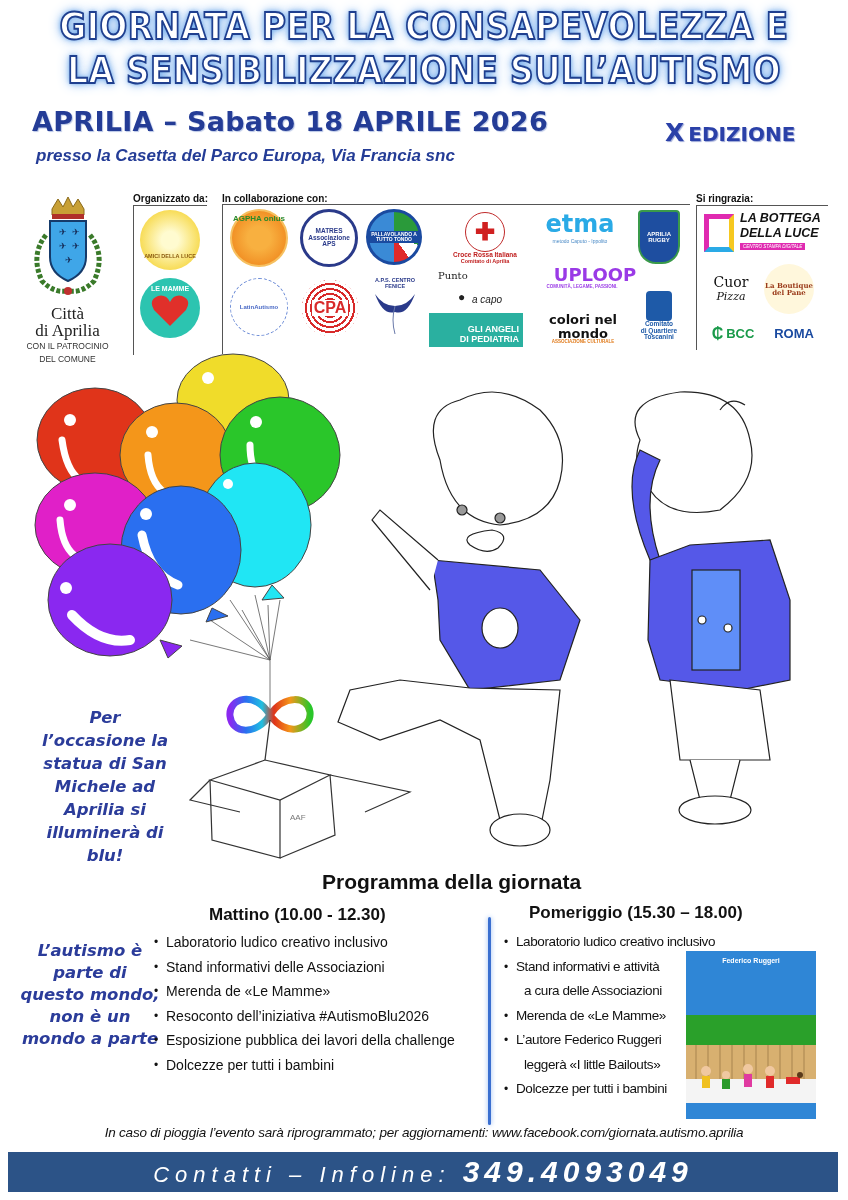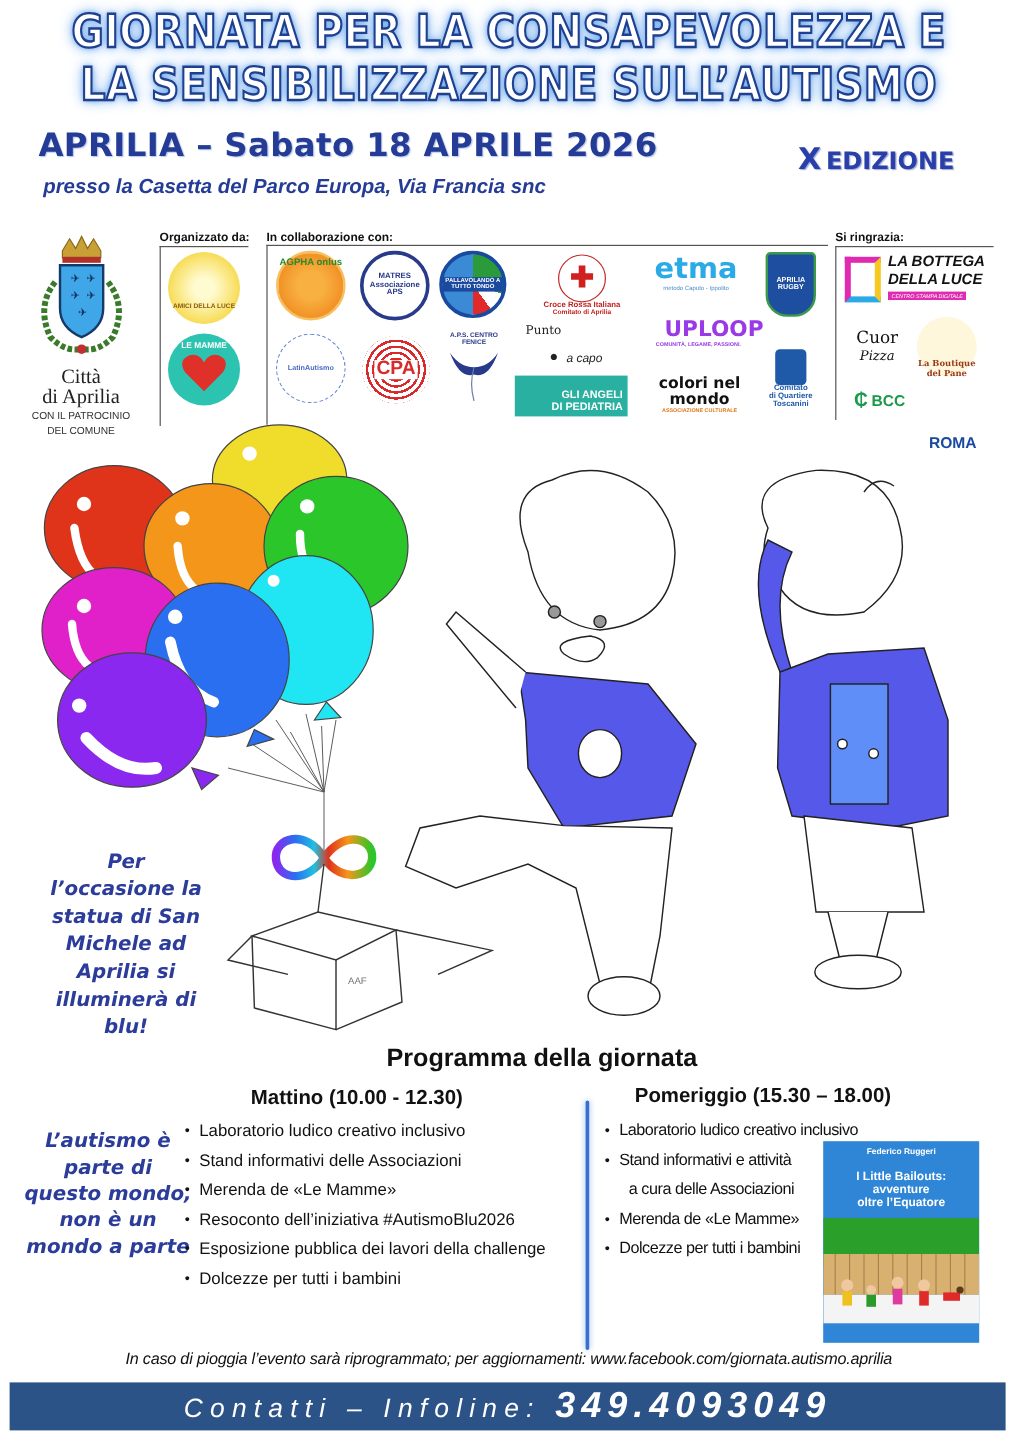--- a/index.html
+++ b/index.html
@@ -187,28 +187,28 @@
 <div class="logo" style="left:704px; top:210px; width:120px; height:50px;font-style:italic;">
   <div style="position:absolute; left:0; top:4px; width:30px; height:38px; border:5px solid #e02ab0; border-right-color:#f6c820; border-bottom-color:#2aaae6;"></div>
   <span class="lt" style="position:absolute; left:36px; top:2px; font-size:12.5px; color:#111;">LA BOTTEGA</span>
   <span class="lt" style="position:absolute; left:36px; top:17px; font-size:12.5px; color:#111;">DELLA LUCE</span>
   <span style="position:absolute; left:36px; top:33px; font-size:4.5px; color:#fff; background:#e02ab0; padding:1px 3px;">CENTRO STAMPA DIGITALE</span>
 </div>
 <div class="logo" style="left:704px; top:266px; width:54px; height:44px; flex-direction:column;">
   <span style="font-family:'DejaVu Serif',serif; font-size:14px; color:#111;">Cuor</span>
   <span style="font-family:'DejaVu Serif',serif; font-style:italic; font-size:11px; color:#111;">Pizza</span>
 </div>
-<div class="logo circle" style="left:764px; top:264px; width:50px; height:50px; background:#fff7dc;align-items:flex-end;">
+<div class="logo circle" style="left:764px; top:264px; width:50px; height:50px; background:#fff7dc;">
   <span class="lt" style="font-size:7px; color:#9a3a1a; font-family:'DejaVu Serif',serif;">La Boutique del Pane</span>
 </div>
 <div class="logo" style="left:704px; top:322px; width:58px; height:24px;">
   <span style="font-size:16px; color:#1a9a4a; font-weight:bold; margin-right:3px;">₵</span>
   <span class="lt" style="font-size:13px; color:#1a9a4a;">BCC</span>
 </div>
-<div class="logo" style="left:766px; top:322px; width:56px; height:24px;margin-top:35px;">
+<div class="logo" style="left:766px; top:322px; width:56px; height:24px;">
   <span class="lt" style="font-size:13px; color:#1a4aa0;">ROMA</span>
 </div>
 
 <svg class="illus" viewBox="0 350 848 520">
   <g stroke="#555" stroke-width="0.8" fill="none">
     <path d="M270 660 L190 640"></path>
       <path d="M270 660 L210 620"></path>
       <path d="M270 660 L230 600"></path>
       <path d="M270 660 L242 610"></path>
     <path d="M270 660 L255 595"></path>
@@ -324,30 +324,26 @@
   <li>Dolcezze per tutti i bambini</li>
 </ul>
 
 <div class="vdivider"></div>
 
 <div class="col-title" style="left:529px; top:903px;">Pomeriggio (15.30 – 18.00)</div>
 <ul class="list right" style="left:504px; top:930px;">
   <li>Laboratorio ludico creativo inclusivo</li>
   <li><span>Stand informativi e attività</span><span class="cont">a cura delle Associazioni</span></li>
   <li>Merenda de «Le Mamme»</li>
+  <li><span>L’autore Federico Ruggeri</span><span class="cont">leggerà «I little Bailouts»</span></li>
   <li>Dolcezze per tutti i bambini</li>
 </ul>
 
 <div class="book">
   <div class="author">Federico Ruggeri</div>
-  <div class="btitle">
-    <div>I Little Bailouts:</div>
-    <div>avventure</div>
-    <div>oltre l’Equatore</div>
-  </div>
   <svg class="art" viewBox="0 0 130 88">
     <rect x="0" y="0" width="130" height="40" fill="#2aa02a"></rect>
     <rect x="0" y="30" width="130" height="34" fill="#d8b070"></rect>
     <g stroke="#8a6a3a" stroke-width="0.6">
         <path d="M10 30 V64 M22 30 V64 M34 30 V64 M46 30 V64 M58 30 V64 M70 30 V64 M82 30 V64 M94 30 V64 M106 30 V64 M118 30 V64"></path>
       </g>
     <rect x="0" y="64" width="130" height="24" fill="#f4f4f4"></rect>
     <circle cx="20" cy="56" r="5" fill="#f0c8a0"></circle>
       <rect x="16" y="61" width="8" height="12" fill="#f0c020"></rect>
     <circle cx="40" cy="60" r="4" fill="#f0c8a0"></circle>

